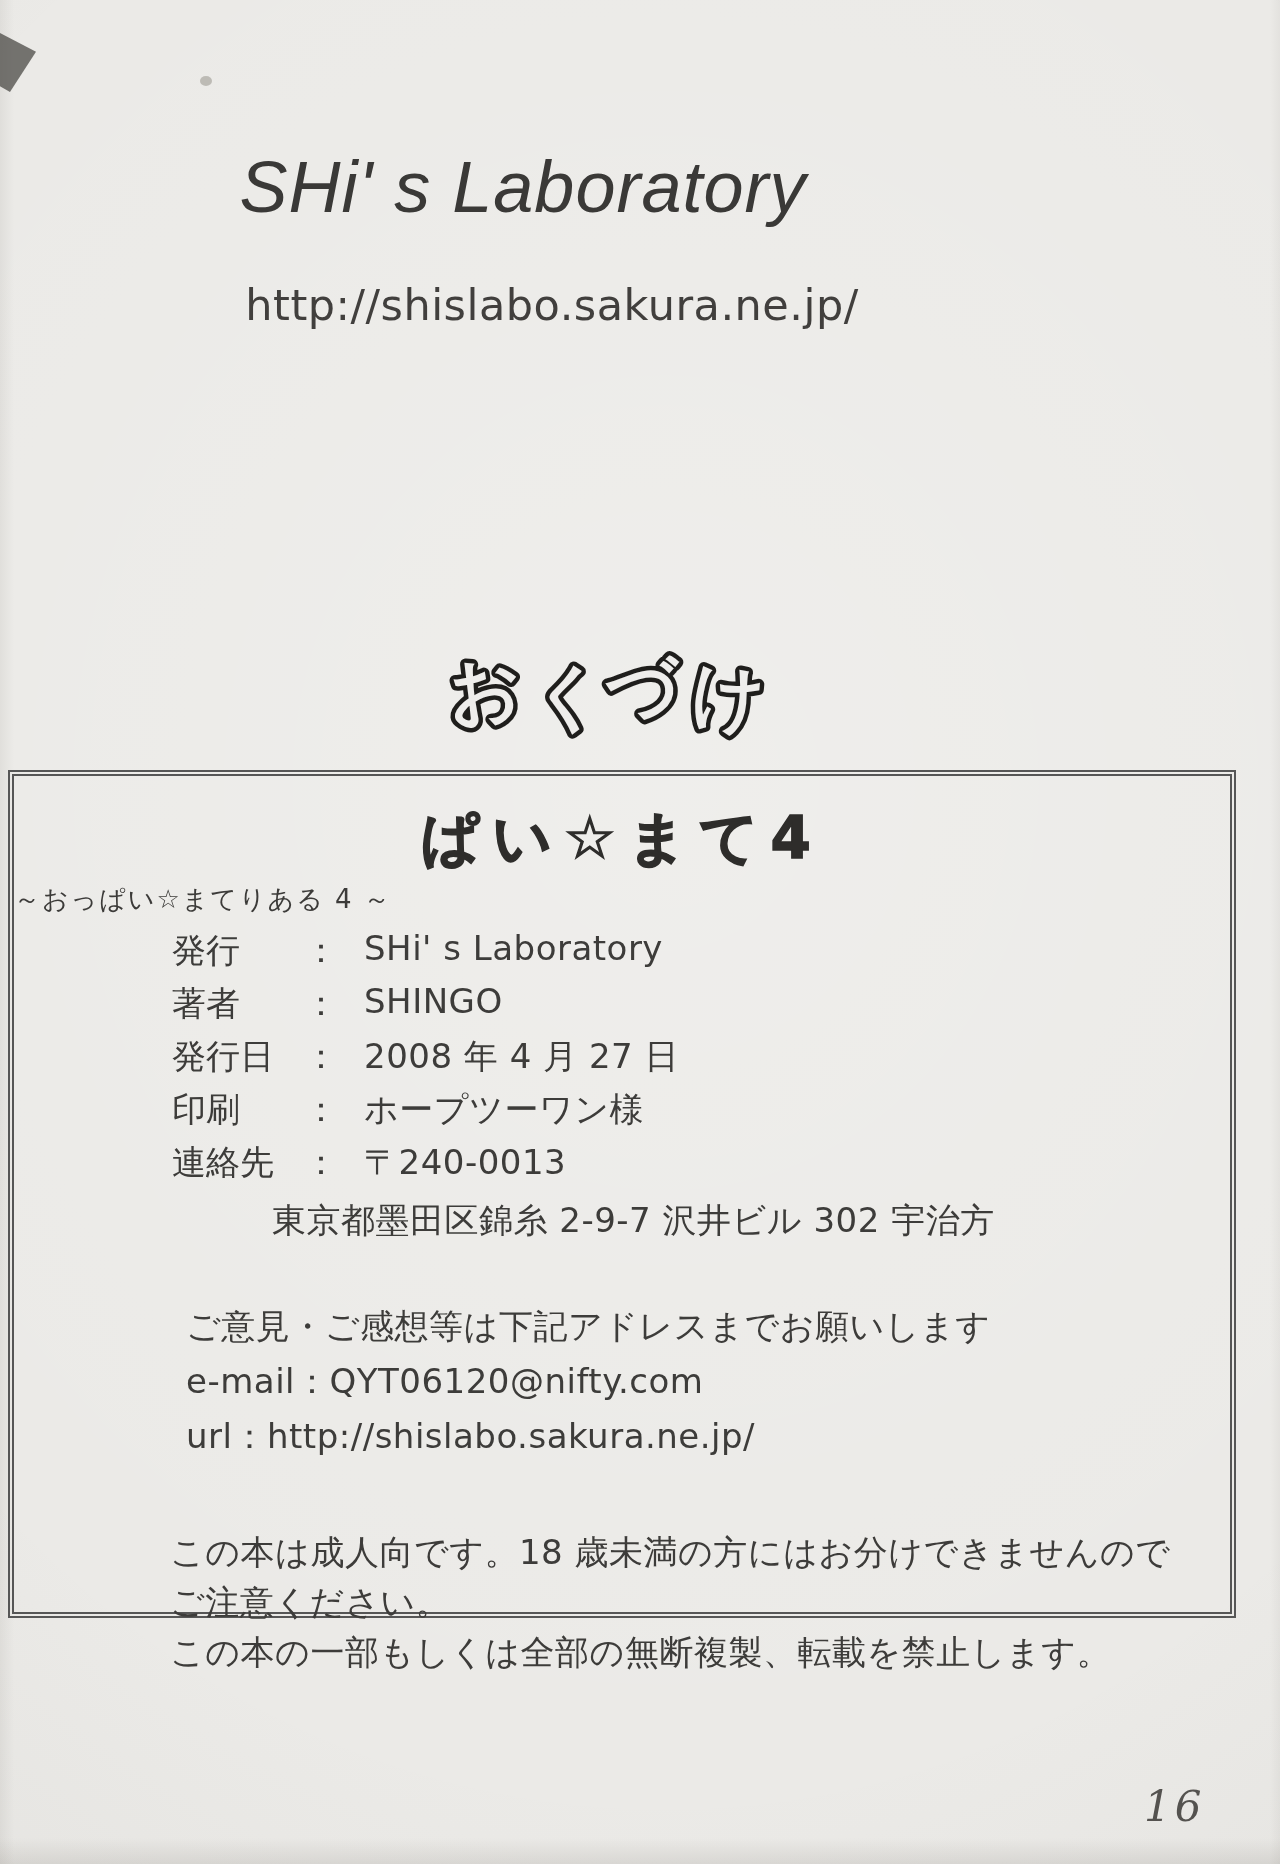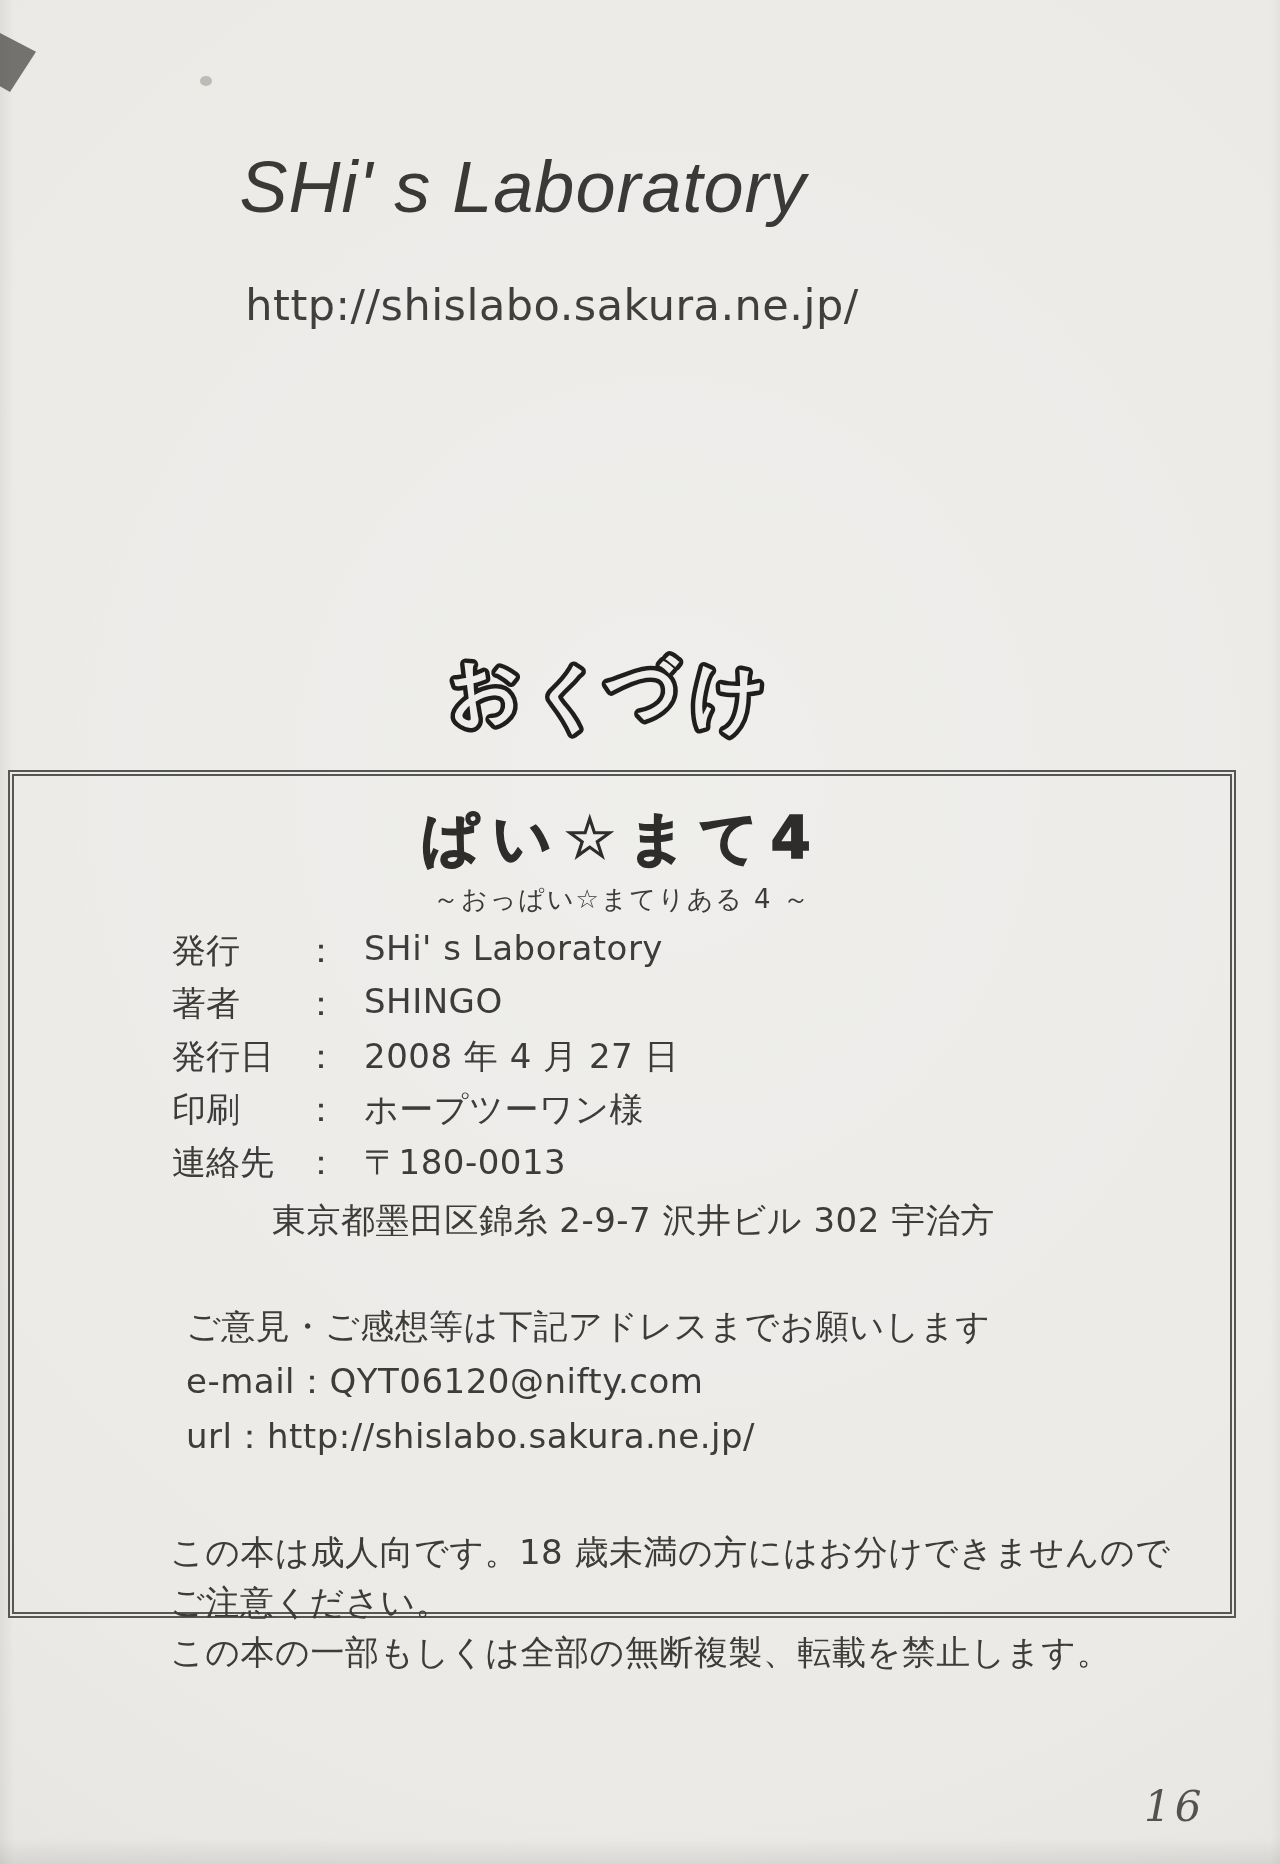--- a/index.html
+++ b/index.html
@@ -43,21 +43,21 @@
   .colophon-box{
     position:absolute;left:8px;top:770px;width:1228px;height:848px;
     border:6px double #565656;box-sizing:border-box;
   }
   .colophon-title{
     position:absolute;top:24px;left:0;width:100%;text-align:center;
     font-size:58px;font-weight:900;letter-spacing:12px;color:#2e2d2b;
     -webkit-text-stroke:1.5px #2e2d2b;
   }
   .colophon-subtitle{
-    position:absolute;top:106px;left:0;width:100%;text-align:center;
+    position:absolute;top:106px;left:0;width:100%;
     font-size:26px;color:#3c3b39;letter-spacing:2px;
   }
   .info-rows{position:absolute;top:152px;left:158px;right:40px;}
   .info-row{display:flex;align-items:flex-start;height:53px;font-size:34px;color:#3d3c3a;gap:15px;}
   .info-label{width:112px;}
   .info-colon{width:44px;text-align:center;}
   .info-value{margin-left:6px;letter-spacing:0.5px;}
   .address-line2{
     position:absolute;top:422px;left:258px;font-size:34px;color:#3d3c3a;letter-spacing:0.5px;
   }
@@ -108,21 +108,21 @@
       <span class="info-value">2008 年 4 月 27 日</span>
     </div>
     <div class="info-row">
       <span class="info-label">印刷</span>
       <span class="info-colon">：</span>
       <span class="info-value">ホープツーワン様</span>
     </div>
     <div class="info-row">
       <span class="info-label">連絡先</span>
       <span class="info-colon">：</span>
-      <span class="info-value">〒180-0013</span>
+      <span class="info-value">〒240-0013</span>
     </div>
   </div>
 
   <div class="address-line2">東京都墨田区錦糸 2-9-7 沢井ビル 302 宇治方</div>
 
   <div class="contact-block">
     <div class="contact-line">ご意見・ご感想等は下記アドレスまでお願いします</div>
     <div class="contact-line">e-mail：QYT06120@nifty.com</div>
     <div class="contact-line">url：http://shislabo.sakura.ne.jp/</div>
   </div>

